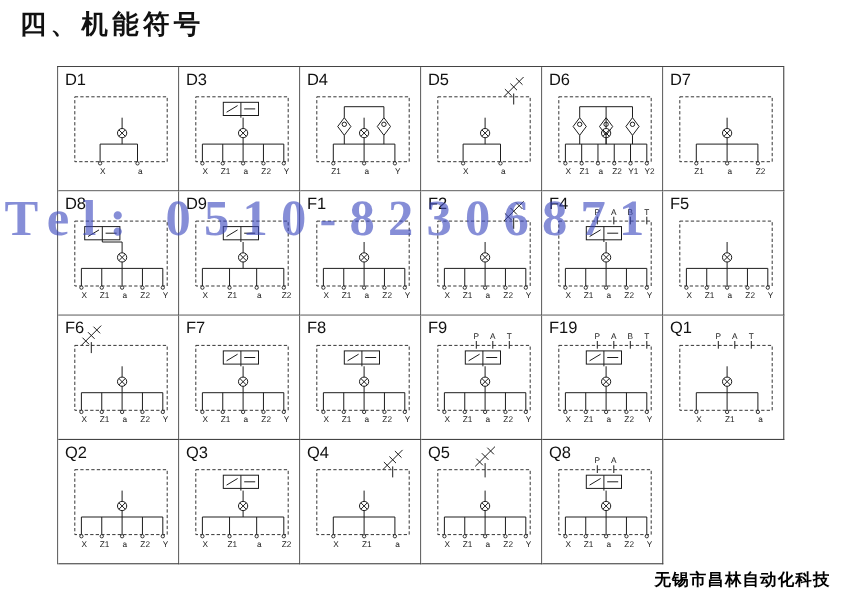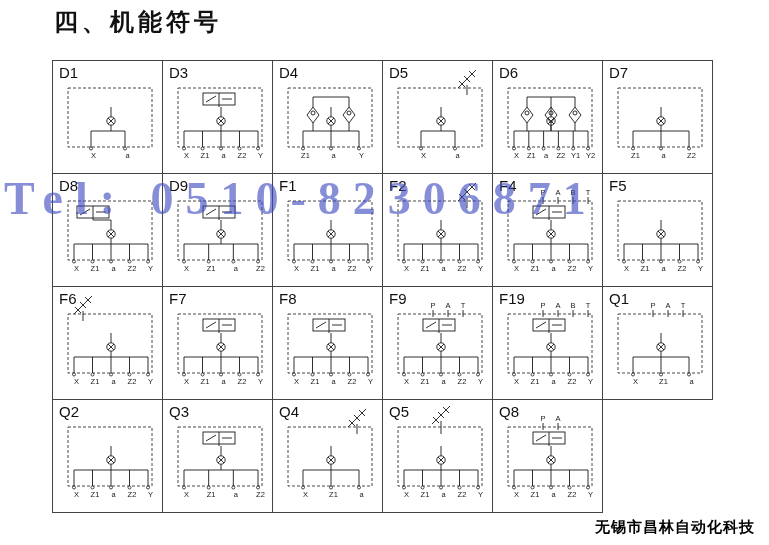--- a/index.html
+++ b/index.html
@@ -4,21 +4,21 @@
 <style>
   * { box-sizing: border-box; }
   html,body { margin:0; padding:0; }
   body {
     width:769px; height:545px; background:#ffffff; overflow:hidden;
     font-family:"Liberation Sans", sans-serif; position:relative;
   }
   .page { position:absolute; inset:0; background:#fff; }
   .title {
     position:absolute; top:6px; left:18px;
-    font-size:24px; font-weight:bold; color:#111; letter-spacing:4px;margin-left:36px;
+    font-size:24px; font-weight:bold; color:#111; letter-spacing:4px;
   }
   .grid {
     position:absolute; left:52px; top:60px;
     display:grid; grid-template-columns:repeat(6,110px);
     border-top:1px solid #444; border-left:1px solid #444;
   }
   .cell {
     position:relative; width:110px; height:113px; background:#fff;
     border-right:1px solid #444; border-bottom:1px solid #444;
   }

